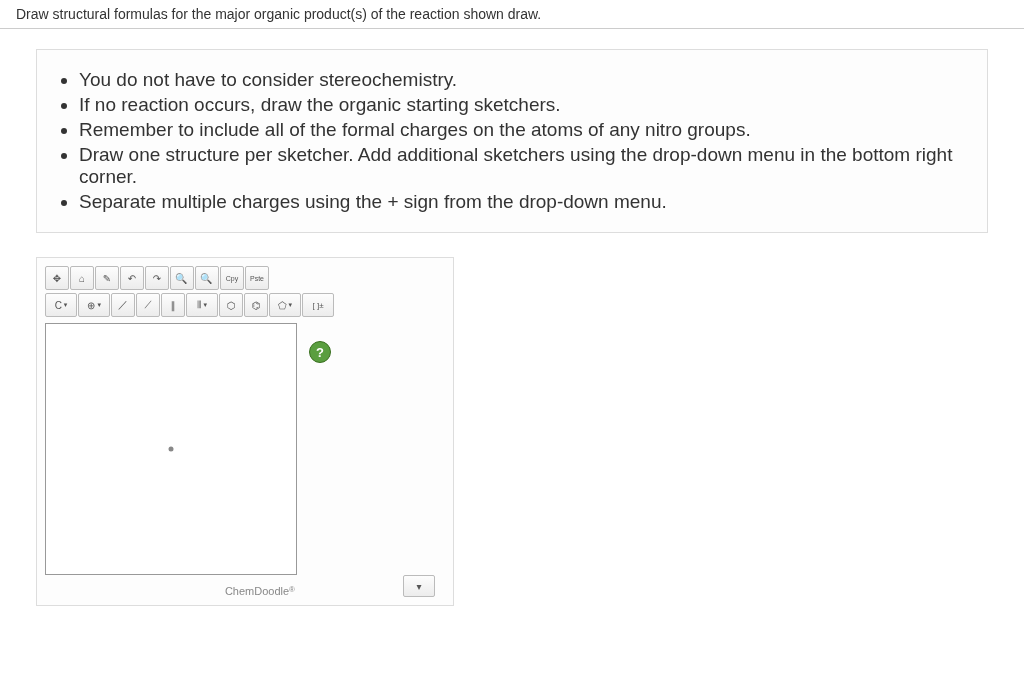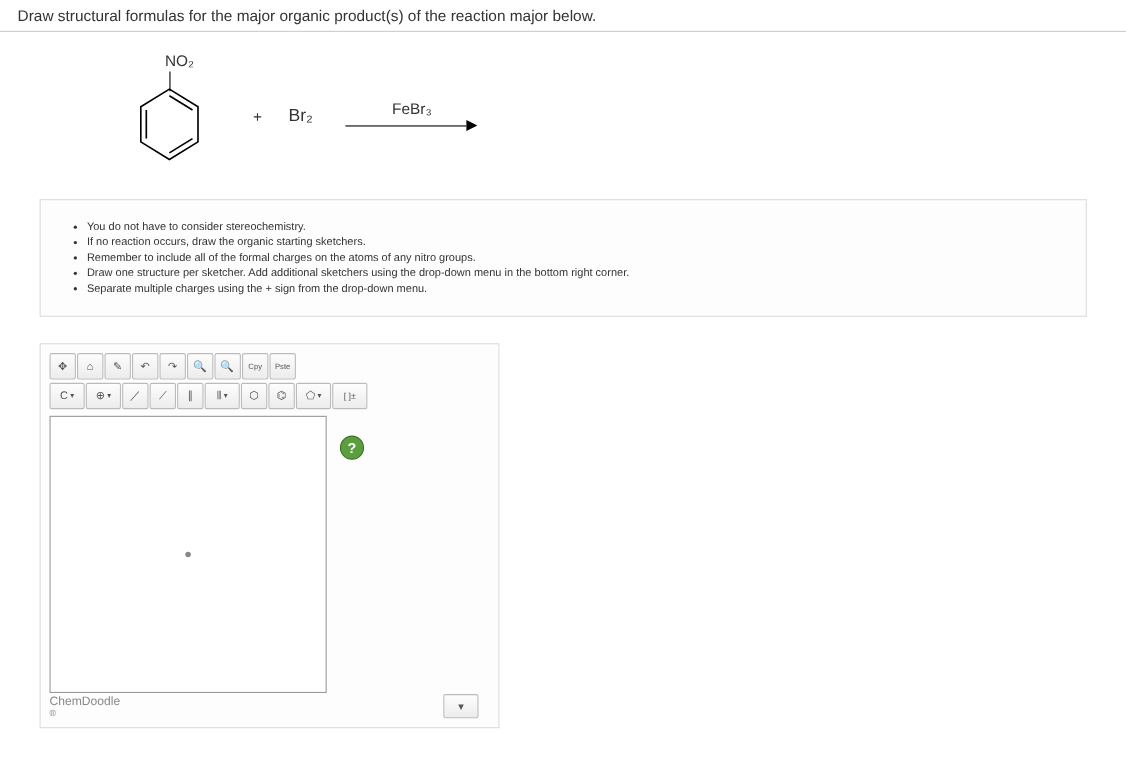--- a/index.html
+++ b/index.html
@@ -95,21 +95,21 @@
     background: #fdfdfd;
     padding: 16px 22px;
     margin: 10px 20px 24px 20px;
   }
   .instructions ul {
     margin: 0;
     padding-left: 20px;
   }
   .instructions li {
     margin: 3px 0;
-    font-size: 10px;
+    font-size: 19px;
   }
   .sketcher-wrap {
     border: 1px solid #ddd;
     width: 400px;
     margin-left: 20px;
     padding: 8px;
     background: #fdfdfd;
   }
   .toolbar-row {
     display: flex;
@@ -174,62 +174,40 @@
     position: relative;
     width: 250px;
   }
   .chemdoodle {
     font-size: 11px;
     color: #888;
     margin-top: 2px;
     display: flex;
     justify-content: flex-end;
     width: 250px;
-    flex-direction: column;
   }
   .chemdoodle sup {
     font-size: 8px;
   }
   .bottom-row {
     display: flex;
     align-items: flex-end;
     justify-content: space-between;
     width: 390px;
   }
 </style>
 </head>
 <body>
 
 <div class="topbar">
-  <span>Draw structural formulas for the major organic product(s) of the reaction major below.</span>
+  <span>Draw structural formulas for the major organic product(s) of the reaction shown draw.</span>
 </div>
 
 <div class="content">
 
-  <div class="reaction">
-    <div class="nitrobenzene">
-      <div class="no2-label">NO₂</div>
-      <div class="bond-v"></div>
-      <svg class="hexagon" width="60" height="70">
-        <polygon points="30,2 56,18 56,50 30,66 4,50 4,18" fill="none" stroke="#000" stroke-width="1.5"></polygon>
-        <line x1="9" y1="21" x2="9" y2="47" stroke="#000" stroke-width="1.5"></line>
-        <line x1="30" y1="8" x2="51" y2="21" stroke="#000" stroke-width="1.5"></line>
-        <line x1="51" y1="47" x2="30" y2="60" stroke="#000" stroke-width="1.5"></line>
-      </svg>
-    </div>
-    <span class="plus">+</span>
-    <span class="br2">Br₂</span>
-    <div class="arrow-block">
-      <span class="febr3">FeBr₃</span>
-      <div class="arrow">
-        <div class="arrow-line"></div>
-        <div class="arrow-head"></div>
-      </div>
-    </div>
-  </div>
 
   <div class="instructions">
     <ul>
       <li>You do not have to consider stereochemistry.</li>
       <li>If no reaction occurs, draw the organic starting sketchers.</li>
       <li>Remember to include all of the formal charges on the atoms of any nitro groups.</li>
       <li>Draw one structure per sketcher. Add additional sketchers using the drop-down menu in the bottom right corner.</li>
       <li>Separate multiple charges using the + sign from the drop-down menu.</li>
     </ul>
   </div>

